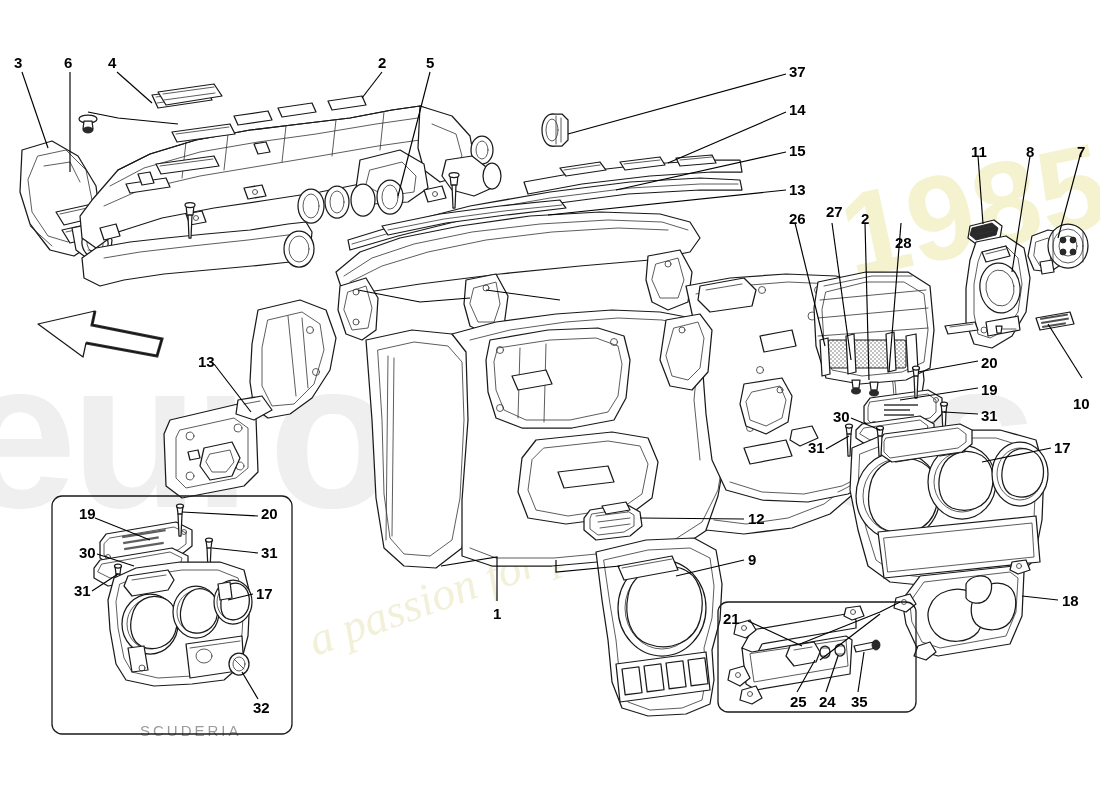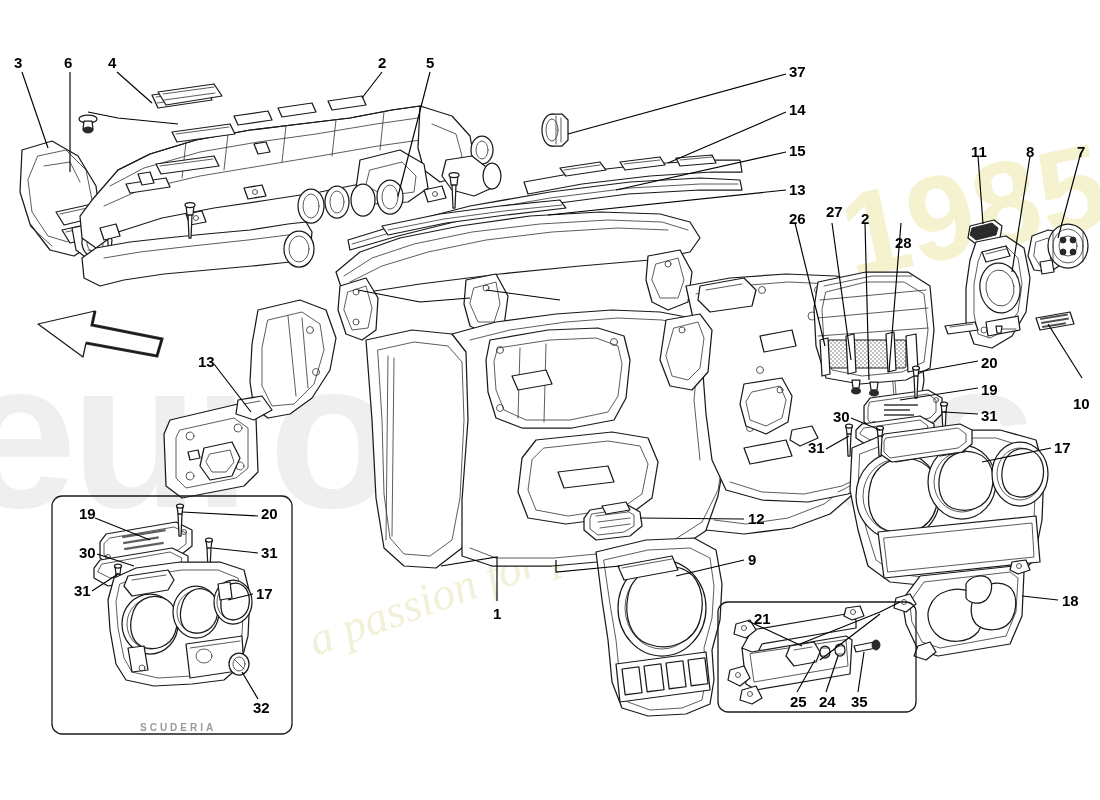--- a/index.html
+++ b/index.html
@@ -57,22 +57,22 @@
   .wm-year {
     font-family: "Liberation Sans", sans-serif;
     font-weight: bold;
     font-size: 120px;
     color: #f5f2cf;
     white-space: nowrap;
     line-height: 1;
   }
   .wm-badge {
     font-family: "Liberation Sans", sans-serif;
-    font-weight: bold;
-    font-size: 10px;
+    font-weight: normal;
+    font-size: 15px;
     letter-spacing: 3px;
     color: #9a9a9a;
     white-space: nowrap;
   }
 </style>
 </head>
 <body>
 
 <div id="diagram-root">
 
@@ -678,21 +678,21 @@
   <div class="callout-label" style="left:981px; top:382px;">19</div>
   <div class="callout-label" style="left:981px; top:408px;">31</div>
   <div class="callout-label" style="left:833px; top:409px;">30</div>
   <div class="callout-label" style="left:808px; top:440px;">31</div>
   <div class="callout-label" style="left:198px; top:354px;">13</div>
   <div class="callout-label" style="left:493px; top:606px;">1</div>
   <div class="callout-label" style="left:748px; top:511px;">12</div>
   <div class="callout-label" style="left:748px; top:552px;">9</div>
   <div class="callout-label" style="left:1054px;top:440px;">17</div>
   <div class="callout-label" style="left:1062px;top:593px;">18</div>
-  <div class="callout-label" style="left:754px; top:611px;">21</div>
+  <div class="callout-label" style="left:723px; top:611px;">21</div>
   <div class="callout-label" style="left:790px; top:694px;">25</div>
   <div class="callout-label" style="left:819px; top:694px;">24</div>
   <div class="callout-label" style="left:851px; top:694px;">35</div>
   <div class="callout-label" style="left:79px;  top:506px;">19</div>
   <div class="callout-label" style="left:261px; top:506px;">20</div>
   <div class="callout-label" style="left:79px;  top:545px;">30</div>
   <div class="callout-label" style="left:261px; top:545px;">31</div>
   <div class="callout-label" style="left:74px;  top:583px;">31</div>
   <div class="callout-label" style="left:256px; top:586px;">17</div>
   <div class="callout-label" style="left:253px; top:700px;">32</div>

